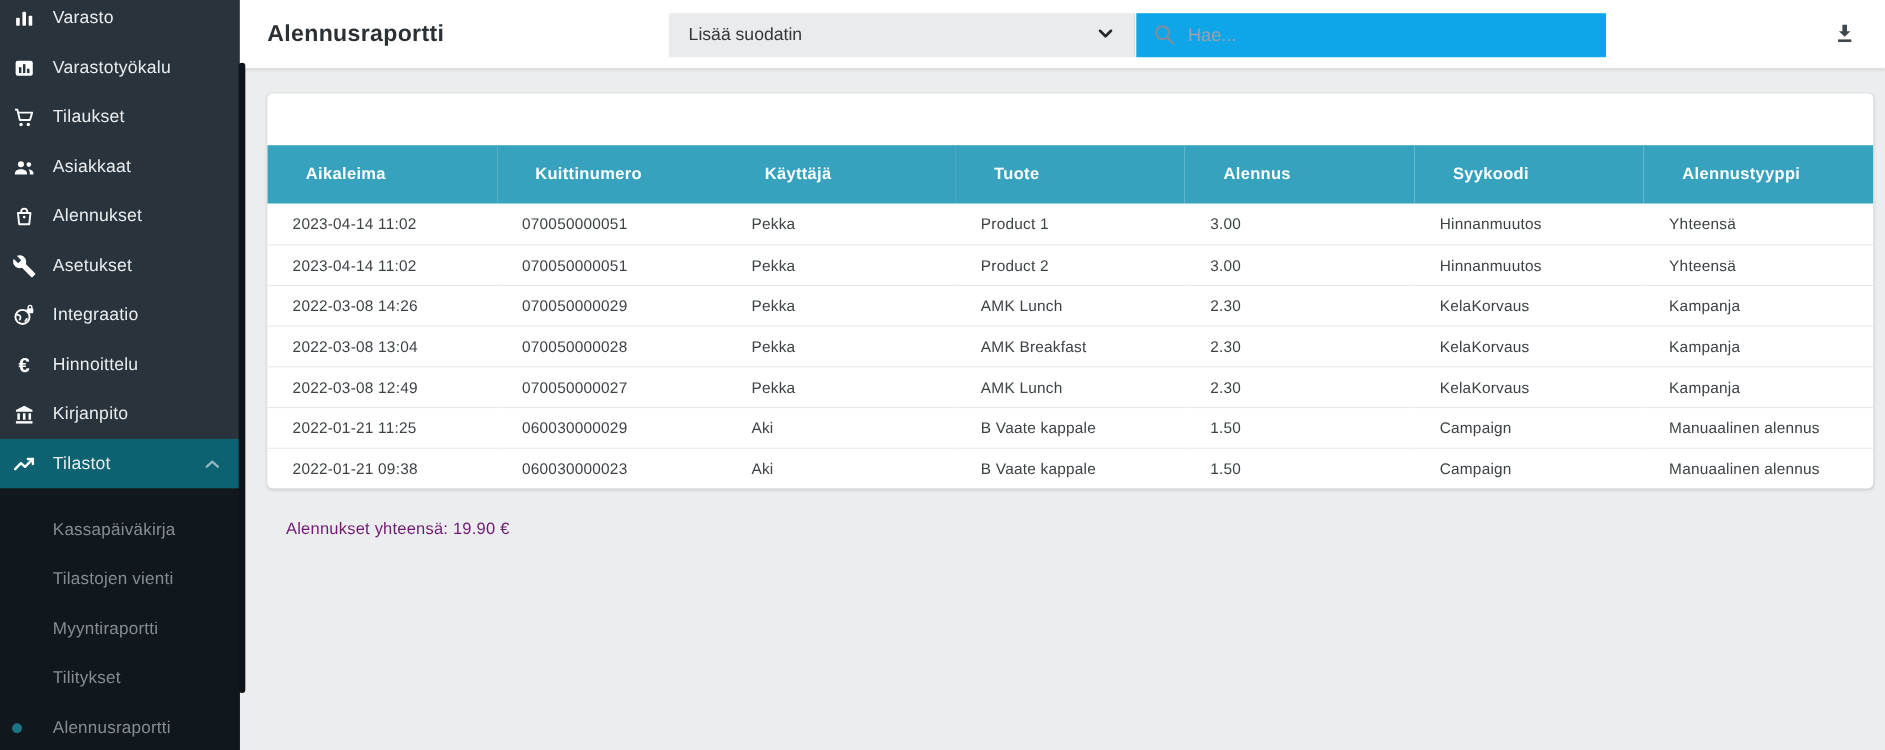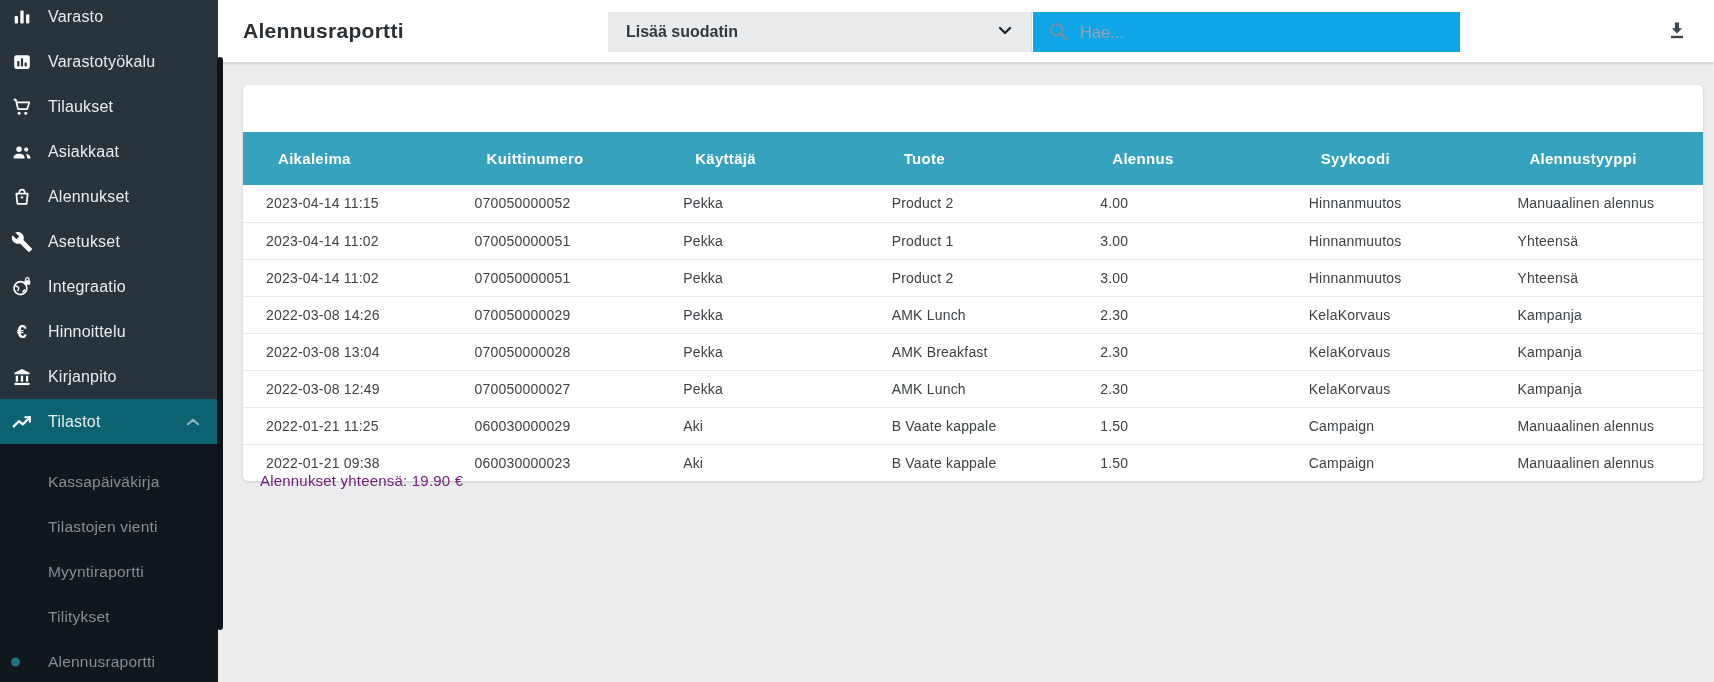--- a/index.html
+++ b/index.html
@@ -55,21 +55,21 @@
   .page-title {
     position:absolute; left:25px; top:50%; transform:translateY(-50%);
     font-size:21px; font-weight:600; color:#2b3034; letter-spacing:0.3px;
   }
   .filter-select {
     position:absolute; left:390px; top:12px; width:424px; height:40px;
     background:#e9ebec; border-right:1px solid #d7dadc;
     display:flex; align-items:center; padding:0 14px 0 18px;
     font-size:16px; color:#33383c; cursor:pointer;
   }
-  .filter-select .flabel { flex:1;font-weight:bold; }
+  .filter-select .flabel { flex:1; }
   .search-box {
     position:absolute; left:815px; top:12px; width:427px; height:40px;
     background:#0ea5e9; display:flex; align-items:center; padding:0 10px 0 14px;
   }
   .search-box .sicon { width:24px; height:24px; margin-right:9px; flex:0 0 24px; }
   .search-box input {
     flex:1; border:none; outline:none; background:transparent;
     font-family:"Liberation Sans", sans-serif; font-size:16.5px; color:#444a4f;
   }
   .search-box input::placeholder { color:#9aa2ab; }
@@ -270,29 +270,20 @@
               <th>Kuittinumero</th>
               <th>Käyttäjä</th>
               <th>Tuote</th>
               <th>Alennus</th>
               <th>Syykoodi</th>
               <th>Alennustyyppi</th>
             </tr>
           </thead>
         <tbody>
             <tr>
-              <td>2023-04-14 11:15</td>
-              <td>070050000052</td>
-              <td>Pekka</td>
-              <td>Product 2</td>
-              <td>4.00</td>
-              <td>Hinnanmuutos</td>
-              <td>Manuaalinen alennus</td>
-            </tr>
-            <tr>
               <td>2023-04-14 11:02</td>
               <td>070050000051</td>
               <td>Pekka</td>
               <td>Product 1</td>
               <td>3.00</td>
               <td>Hinnanmuutos</td>
               <td>Yhteensä</td>
             </tr>
             <tr>
               <td>2023-04-14 11:02</td>

